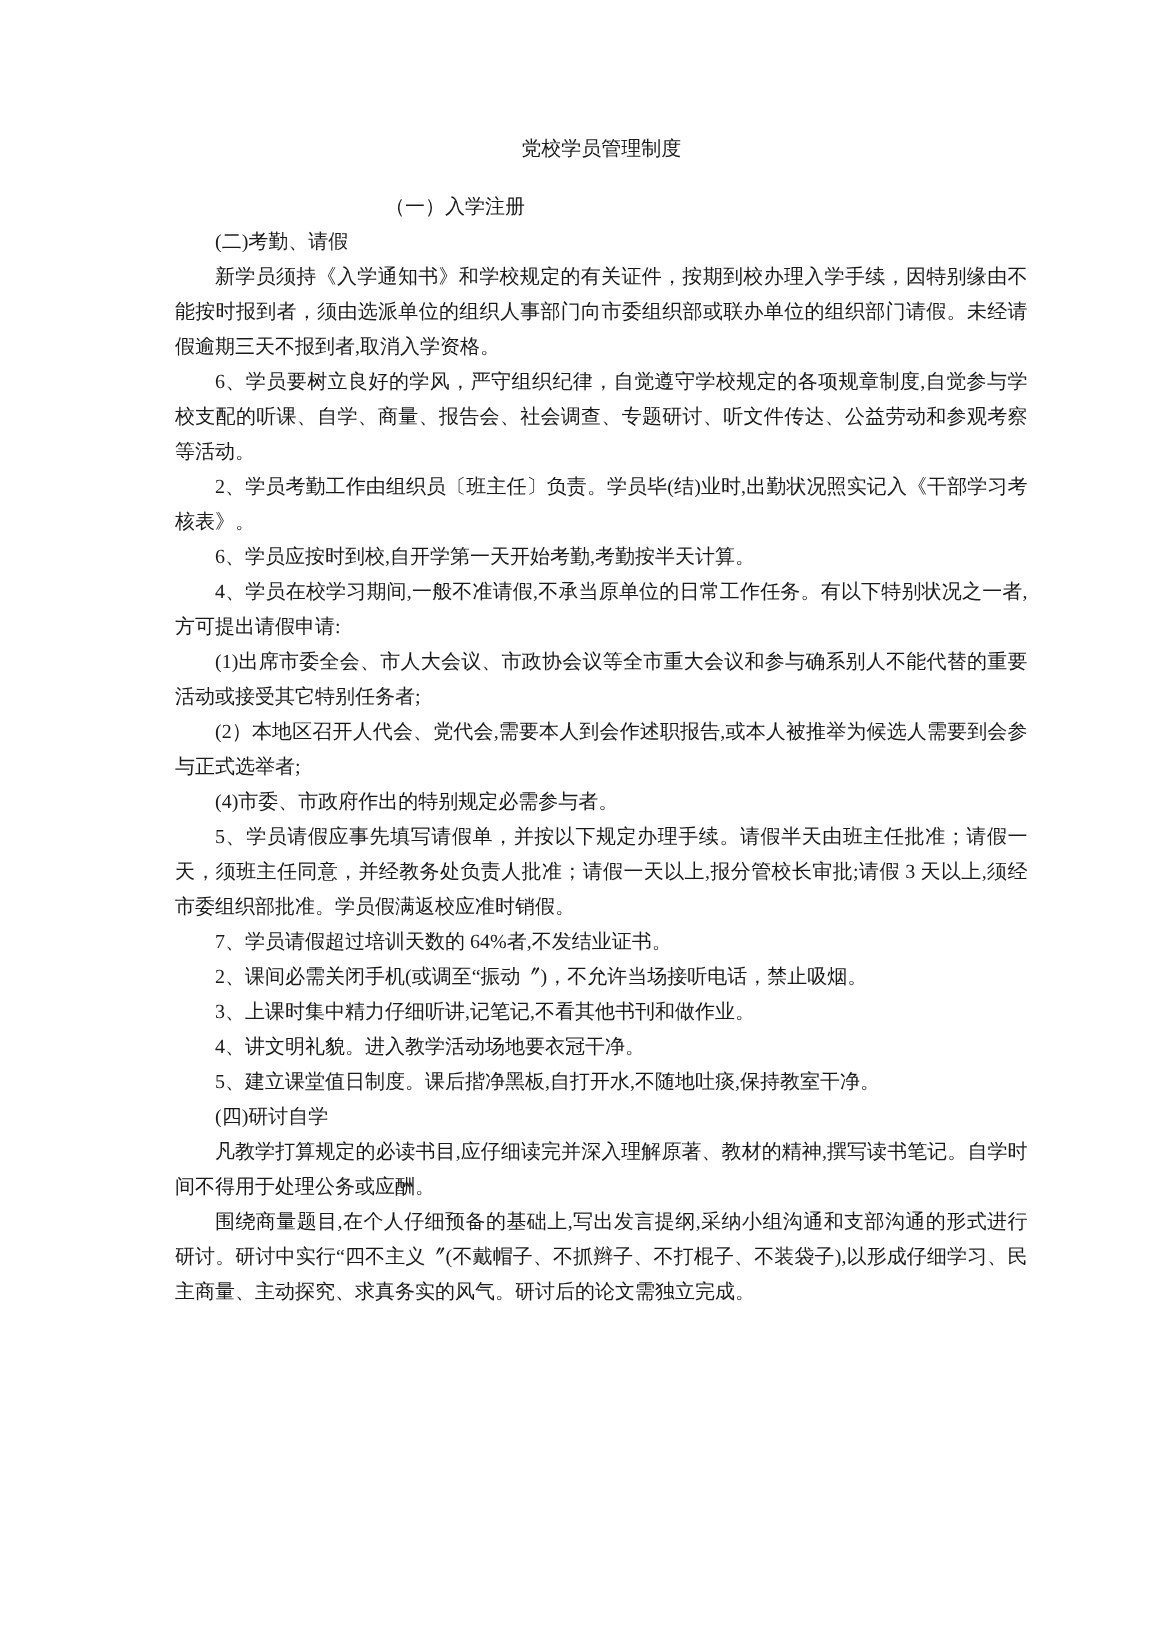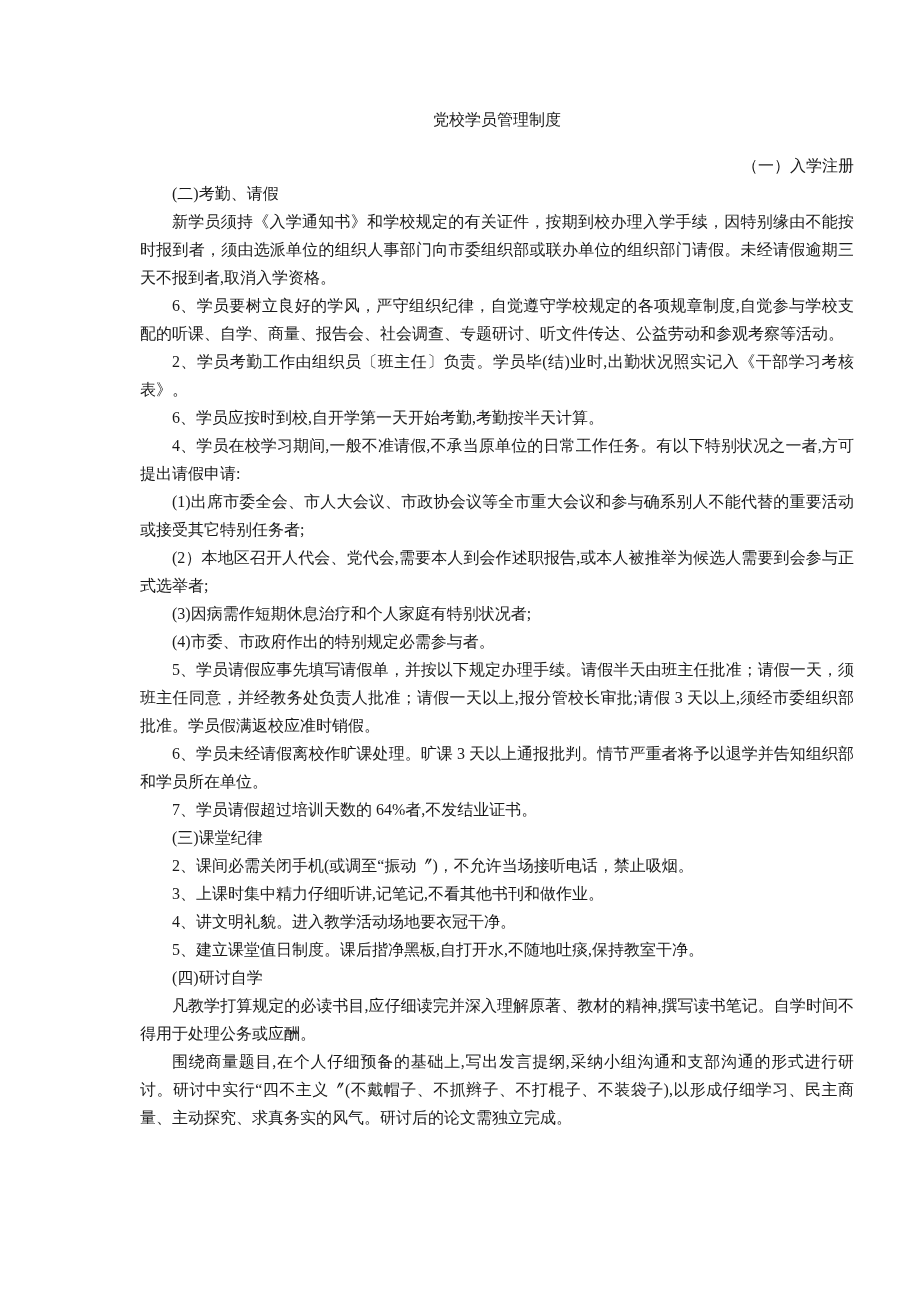--- a/index.html
+++ b/index.html
@@ -6,65 +6,62 @@
     margin: 0;
     padding: 0;
     background: #ffffff;
   }
   .page {
     position: relative;
     width: 920px;
     height: 1302px;
     box-sizing: border-box;
     background: #ffffff;
-    padding: 106px 66px 0 140px;
+    padding: 106px 98px 0 140px;
     overflow: hidden;
     font-family: "Liberation Serif", "DejaVu Serif", serif;
     font-size: 16px;
     line-height: 28px;
     color: #1a1a1a;
   }
   .doc-title {
     margin: 0 0 18px 0;
     text-align: center;
     font-size: 16px;
     font-weight: normal;
   }
   .para {
     margin: 0;
     text-indent: 2em;
     text-align: justify;
     word-break: break-all;
   }
   .para.big-indent {
     text-indent: 10.5em;
-    text-align: right;
+    text-align: left;
   }
 </style>
 </head>
 <body>
 
 <div class="page">
   <p class="doc-title">党校学员管理制度</p>
 
   <p class="para big-indent">（一）入学注册</p>
   <p class="para">(二)考勤、请假</p>
   <p class="para">新学员须持《入学通知书》和学校规定的有关证件，按期到校办理入学手续，因特别缘由不能按时报到者，须由选派单位的组织人事部门向市委组织部或联办单位的组织部门请假。未经请假逾期三天不报到者,取消入学资格。</p>
   <p class="para">6、学员要树立良好的学风，严守组织纪律，自觉遵守学校规定的各项规章制度,自觉参与学校支配的听课、自学、商量、报告会、社会调查、专题研讨、听文件传达、公益劳动和参观考察等活动。</p>
   <p class="para">2、学员考勤工作由组织员〔班主任〕负责。学员毕(结)业时,出勤状况照实记入《干部学习考核表》。</p>
   <p class="para">6、学员应按时到校,自开学第一天开始考勤,考勤按半天计算。</p>
   <p class="para">4、学员在校学习期间,一般不准请假,不承当原单位的日常工作任务。有以下特别状况之一者,方可提出请假申请:</p>
   <p class="para">(1)出席市委全会、市人大会议、市政协会议等全市重大会议和参与确系别人不能代替的重要活动或接受其它特别任务者;</p>
   <p class="para">(2）本地区召开人代会、党代会,需要本人到会作述职报告,或本人被推举为候选人需要到会参与正式选举者;</p>
-  <p class="para">(3)因病需作短期休息治疗和个人家庭有特别状况者;</p>
   <p class="para">(4)市委、市政府作出的特别规定必需参与者。</p>
   <p class="para">5、学员请假应事先填写请假单，并按以下规定办理手续。请假半天由班主任批准；请假一天，须班主任同意，并经教务处负责人批准；请假一天以上,报分管校长审批;请假 3 天以上,须经市委组织部批准。学员假满返校应准时销假。</p>
-  <p class="para">6、学员未经请假离校作旷课处理。旷课 3 天以上通报批判。情节严重者将予以退学并告知组织部和学员所在单位。</p>
   <p class="para">7、学员请假超过培训天数的 64%者,不发结业证书。</p>
-  <p class="para">(三)课堂纪律</p>
   <p class="para">2、课间必需关闭手机(或调至“振动〞)，不允许当场接听电话，禁止吸烟。</p>
   <p class="para">3、上课时集中精力仔细听讲,记笔记,不看其他书刊和做作业。</p>
   <p class="para">4、讲文明礼貌。进入教学活动场地要衣冠干净。</p>
   <p class="para">5、建立课堂值日制度。课后揩净黑板,自打开水,不随地吐痰,保持教室干净。</p>
   <p class="para">(四)研讨自学</p>
   <p class="para">凡教学打算规定的必读书目,应仔细读完并深入理解原著、教材的精神,撰写读书笔记。自学时间不得用于处理公务或应酬。</p>
   <p class="para">围绕商量题目,在个人仔细预备的基础上,写出发言提纲,采纳小组沟通和支部沟通的形式进行研讨。研讨中实行“四不主义〞(不戴帽子、不抓辫子、不打棍子、不装袋子),以形成仔细学习、民主商量、主动探究、求真务实的风气。研讨后的论文需独立完成。</p>
 </div>
 
 </body></html>

